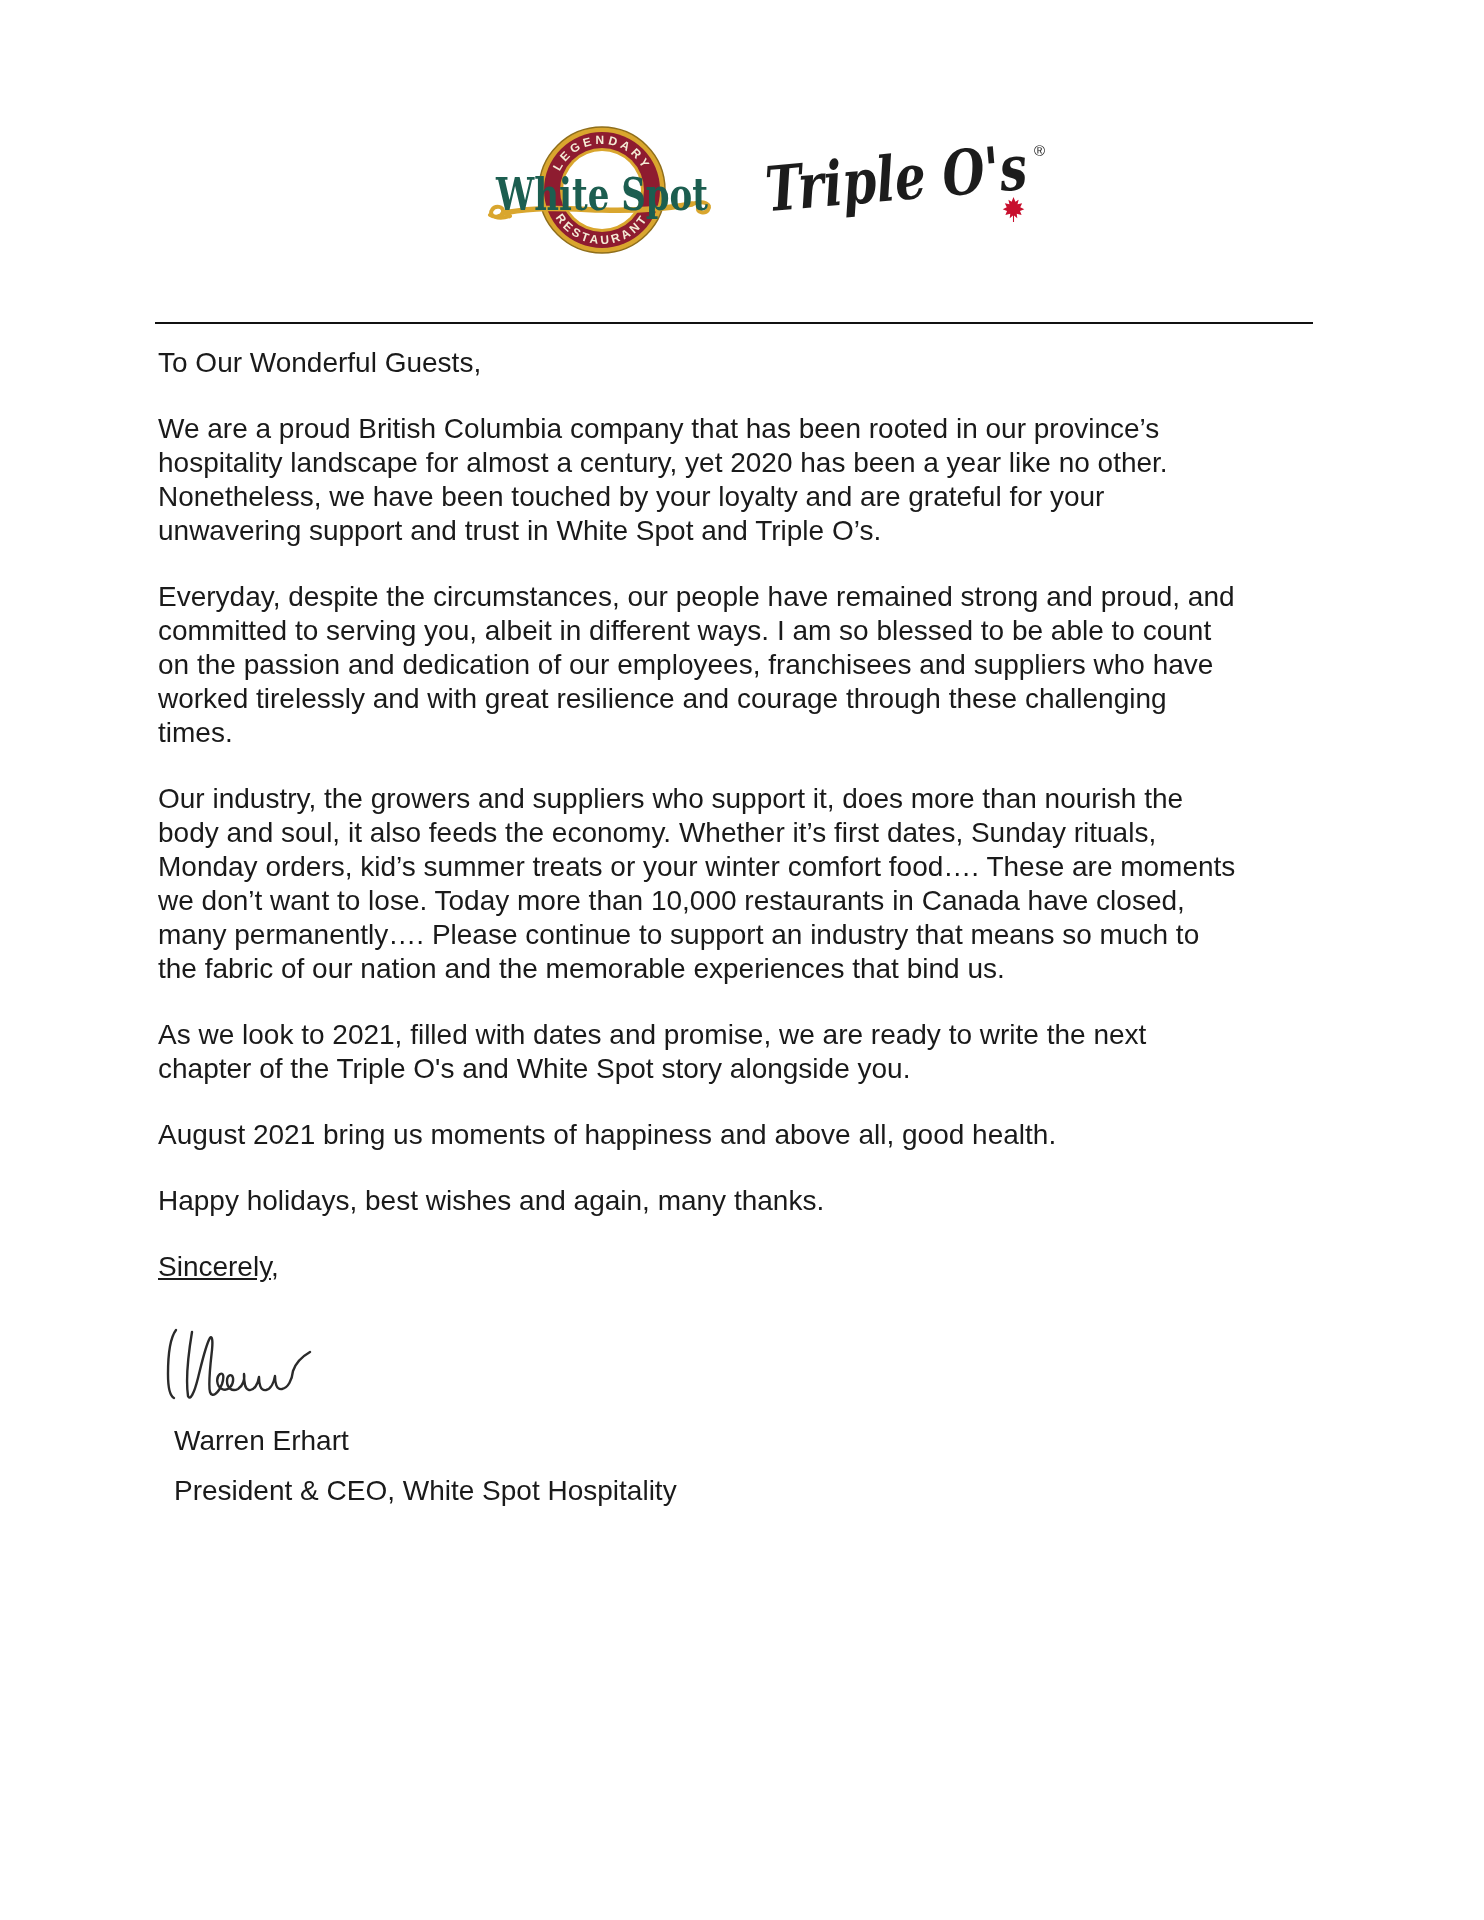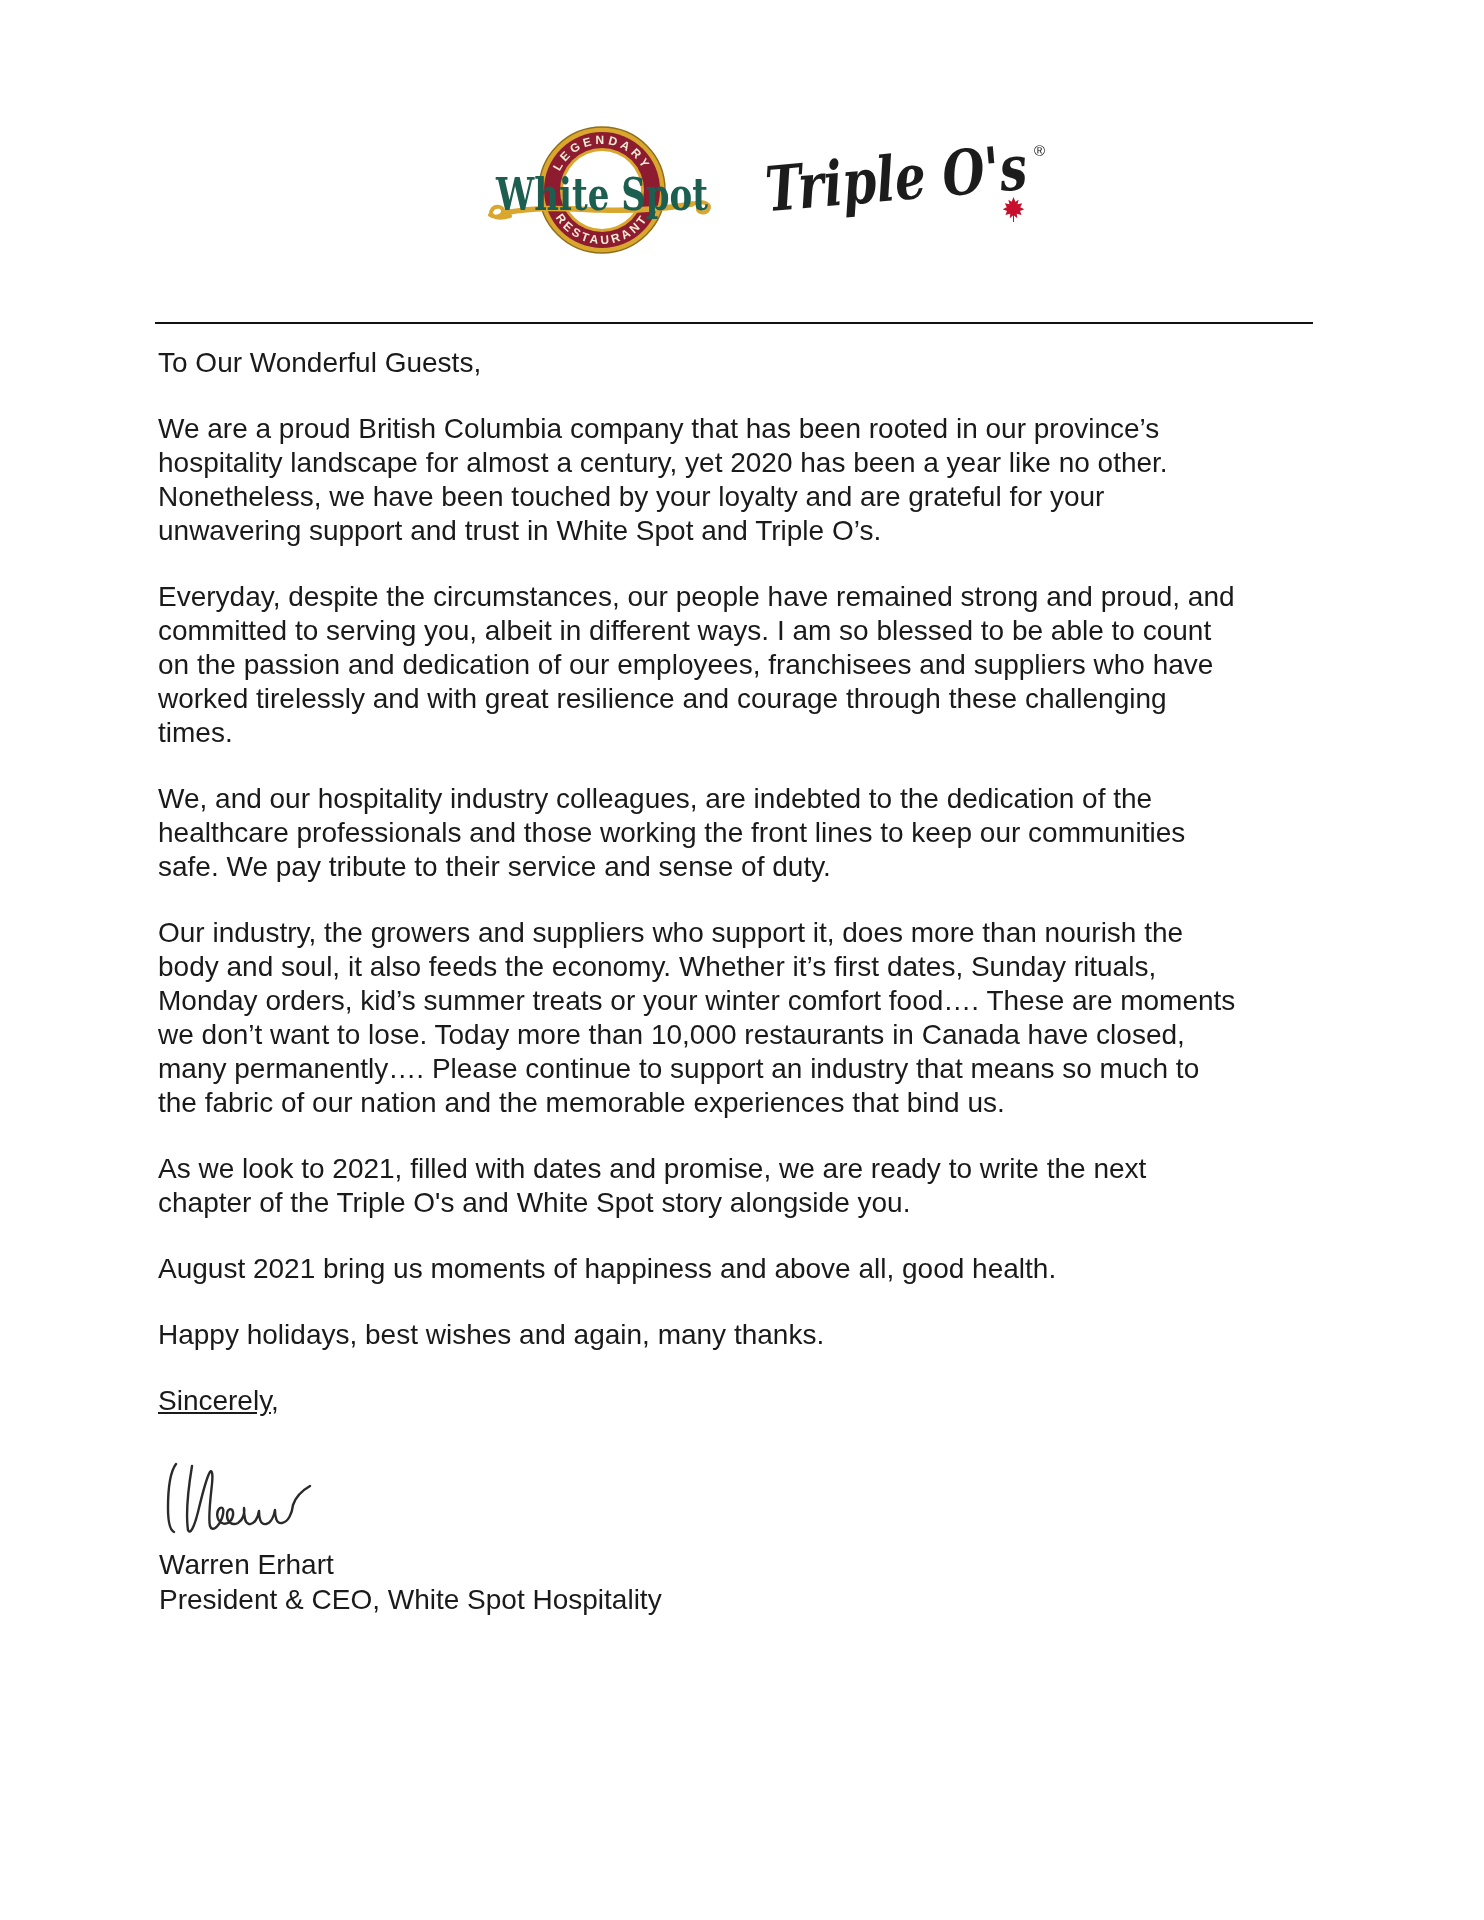--- a/index.html
+++ b/index.html
@@ -24,21 +24,21 @@
     font-size:28px;
     line-height:34px;
   }
   .letter p{
     margin:0 0 32px 0;
     white-space:pre-line;
   }
   .greeting{margin:0 0 32px 0;}
   .closing{margin:0 0 10px 0;text-decoration:underline;}
   .signature{display:block;margin:4px 0 6px 0;}
-  .sig-block p{margin:1px;}
+  .sig-block p{margin:16px;}
 </style>
 </head>
 <body>
 
 <div class="page">
 
   <div class="header">
 
     <svg class="ws-logo" width="244" height="172" viewBox="0 0 244 172" aria-hidden="true">
       <defs>
@@ -84,23 +84,20 @@
 
     <p>We are a proud British Columbia company that has been rooted in our province’s
 hospitality landscape for almost a century, yet 2020 has been a year like no other.
 Nonetheless, we have been touched by your loyalty and are grateful for your
 unwavering support and trust in White Spot and Triple O’s.</p>
     <p>Everyday, despite the circumstances, our people have remained strong and proud, and
 committed to serving you, albeit in different ways. I am so blessed to be able to count
 on the passion and dedication of our employees, franchisees and suppliers who have
 worked tirelessly and with great resilience and courage through these challenging
 times.</p>
-    <p>We, and our hospitality industry colleagues, are indebted to the dedication of the
-healthcare professionals and those working the front lines to keep our communities
-safe. We pay tribute to their service and sense of duty.</p>
     <p>Our industry, the growers and suppliers who support it, does more than nourish the
 body and soul, it also feeds the economy. Whether it’s first dates, Sunday rituals,
 Monday orders, kid’s summer treats or your winter comfort food…. These are moments
 we don’t want to lose. Today more than 10,000 restaurants in Canada have closed,
 many permanently…. Please continue to support an industry that means so much to
 the fabric of our nation and the memorable experiences that bind us.</p>
     <p>As we look to 2021, filled with dates and promise, we are ready to write the next
 chapter of the Triple O's and White Spot story alongside you.</p>
     <p>August 2021 bring us moments of happiness and above all, good health.</p>
     <p>Happy holidays, best wishes and again, many thanks.</p>

